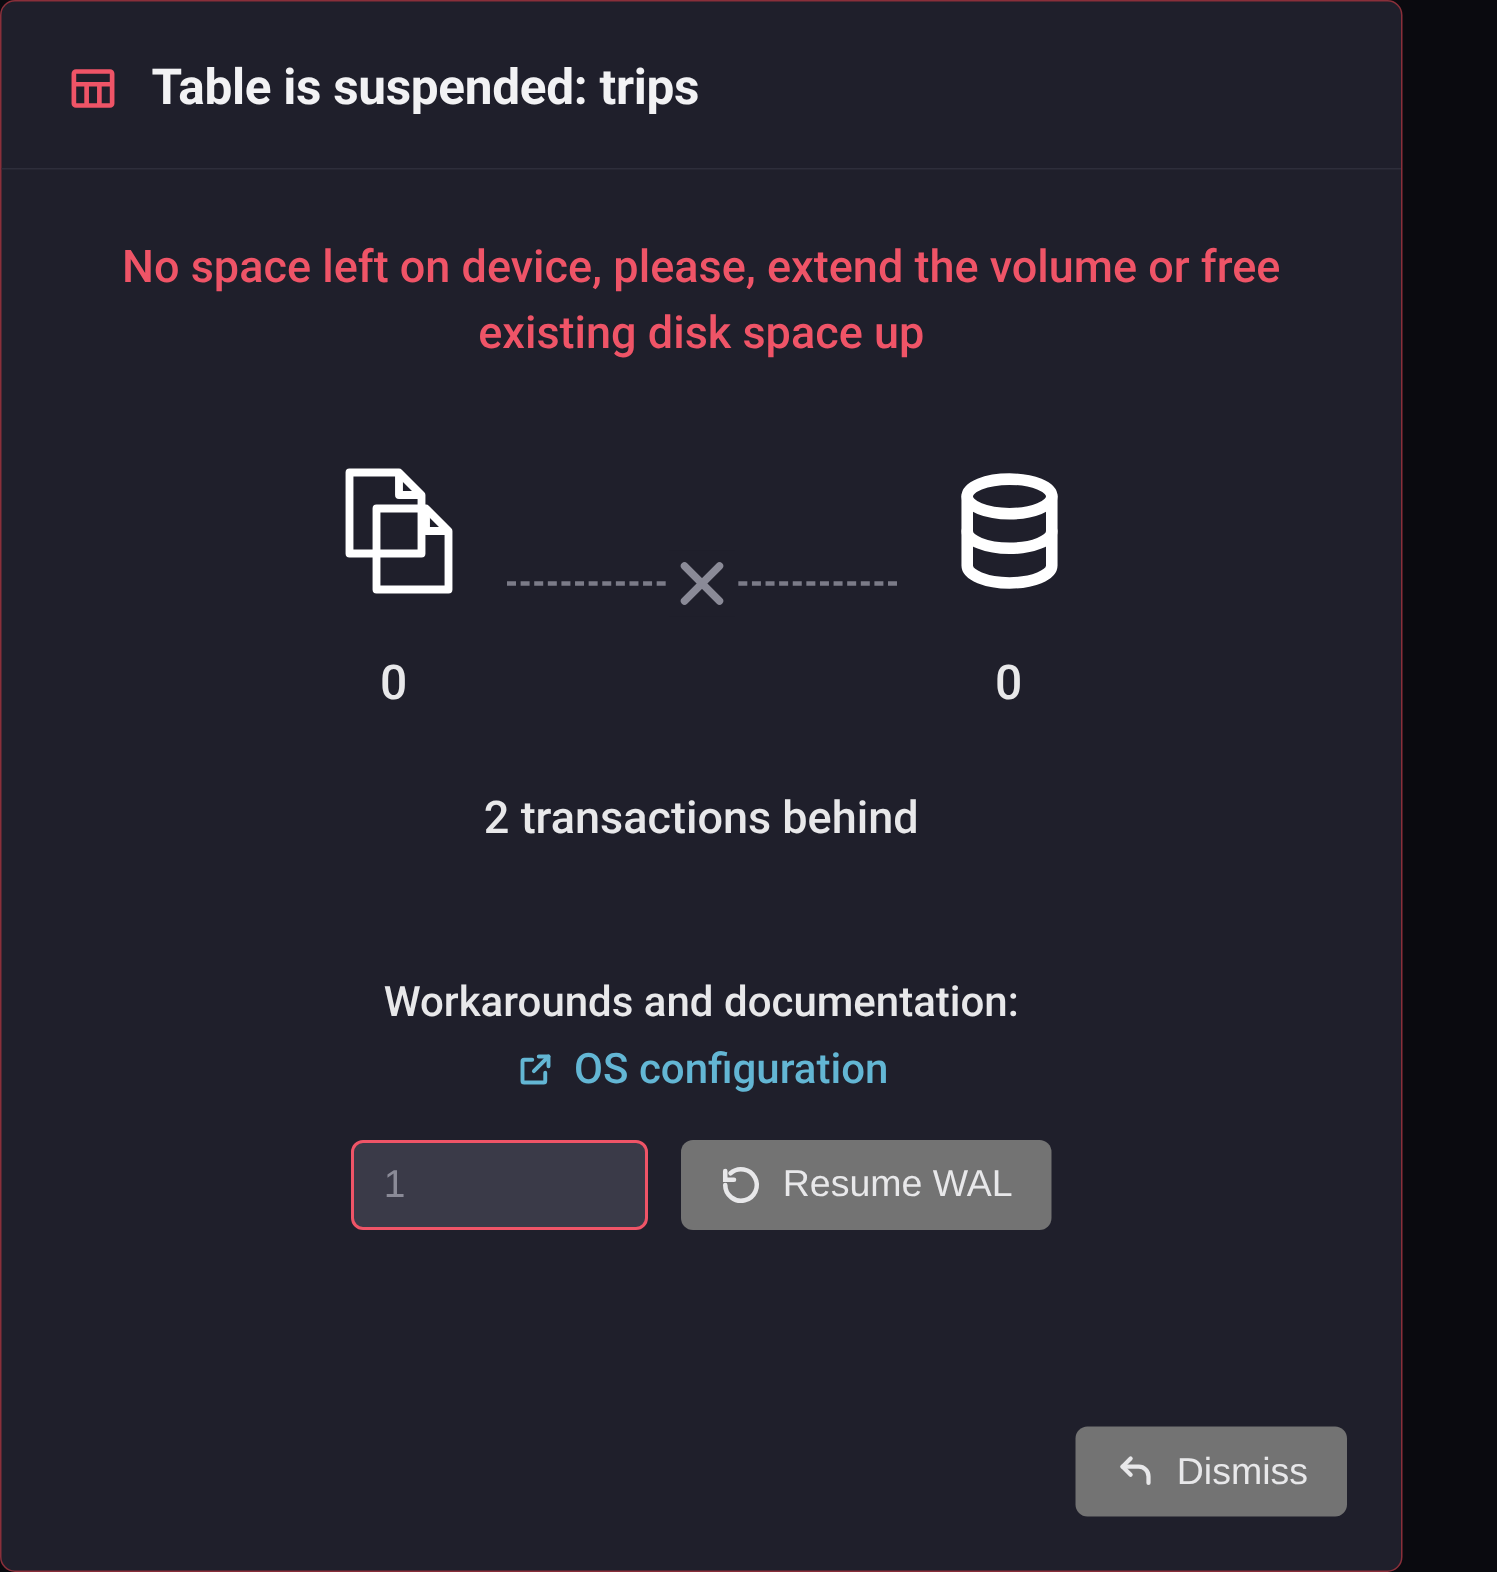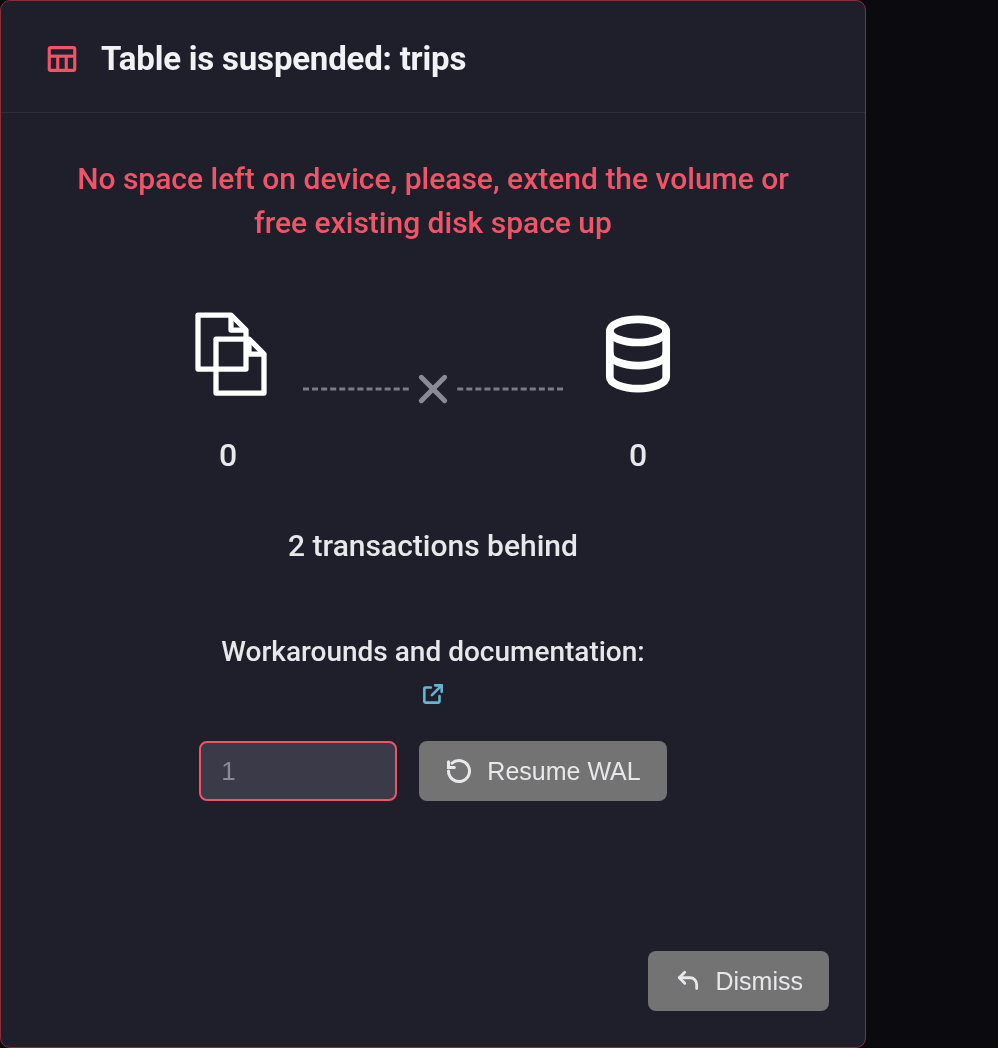--- a/index.html
+++ b/index.html
@@ -5,21 +5,21 @@
   * { box-sizing: border-box; margin: 0; padding: 0; }
   html, body {
     width: 998px;
     height: 1048px;
     background: #0a0a0f;
     font-family: -apple-system, BlinkMacSystemFont, "Segoe UI", Roboto, "Helvetica Neue", Arial, sans-serif;
     color: #e8e8ea;
     overflow: hidden;
   }
   .dialog {
-    width: 866px;
+    width: 935px;
     height: 1048px;
     background: #1f1f2b;
     border: 1px solid #8a2f3a;
     border-radius: 10px;
     display: flex;
     flex-direction: column;
     position: relative;
   }
   .dialog-header {
     display: flex;
@@ -112,20 +112,21 @@
     text-align: center;
   }
   .docs-block {
     margin-top: 72px;
     text-align: center;
   }
   .docs-label {
     font-size: 28px;
     font-weight: 500;
     color: #e8e8ea;
+    margin-top: 16px;
   }
   .docs-link {
     margin-top: 12px;
     display: inline-flex;
     align-items: center;
     gap: 12px;
     color: #63b6d4;
     font-size: 28px;
     font-weight: 500;
     text-decoration: none;
@@ -245,20 +246,21 @@
     <div class="docs-block">
       <div class="docs-label">Workarounds and documentation:</div>
       <a class="docs-link">
         <span class="btn-icon">
           <svg viewBox="0 0 24 24" width="26" height="26" fill="none" stroke="#63b6d4" stroke-width="2.4" stroke-linecap="round" stroke-linejoin="round">
             <path d="M14 4 H20 V10"></path>
             <path d="M20 4 L11 13"></path>
             <path d="M18 14 V19 A1 1 0 0 1 17 20 H5 A1 1 0 0 1 4 19 V7 A1 1 0 0 1 5 6 H10"></path>
           </svg>
         </span>
+        <span>OS configuration</span>
       </a>
     </div>
 
 
     <div class="action-row">
       <input class="num-input" type="text" placeholder="1" style="">
       <button class="btn">
         <span class="btn-icon">
           <svg viewBox="0 0 24 24" width="28" height="28" fill="none" stroke="#e8e8ea" stroke-width="2.6" stroke-linecap="round">
             <path d="M3 12 a9 9 0 1 0 3 -6.7"></path>

